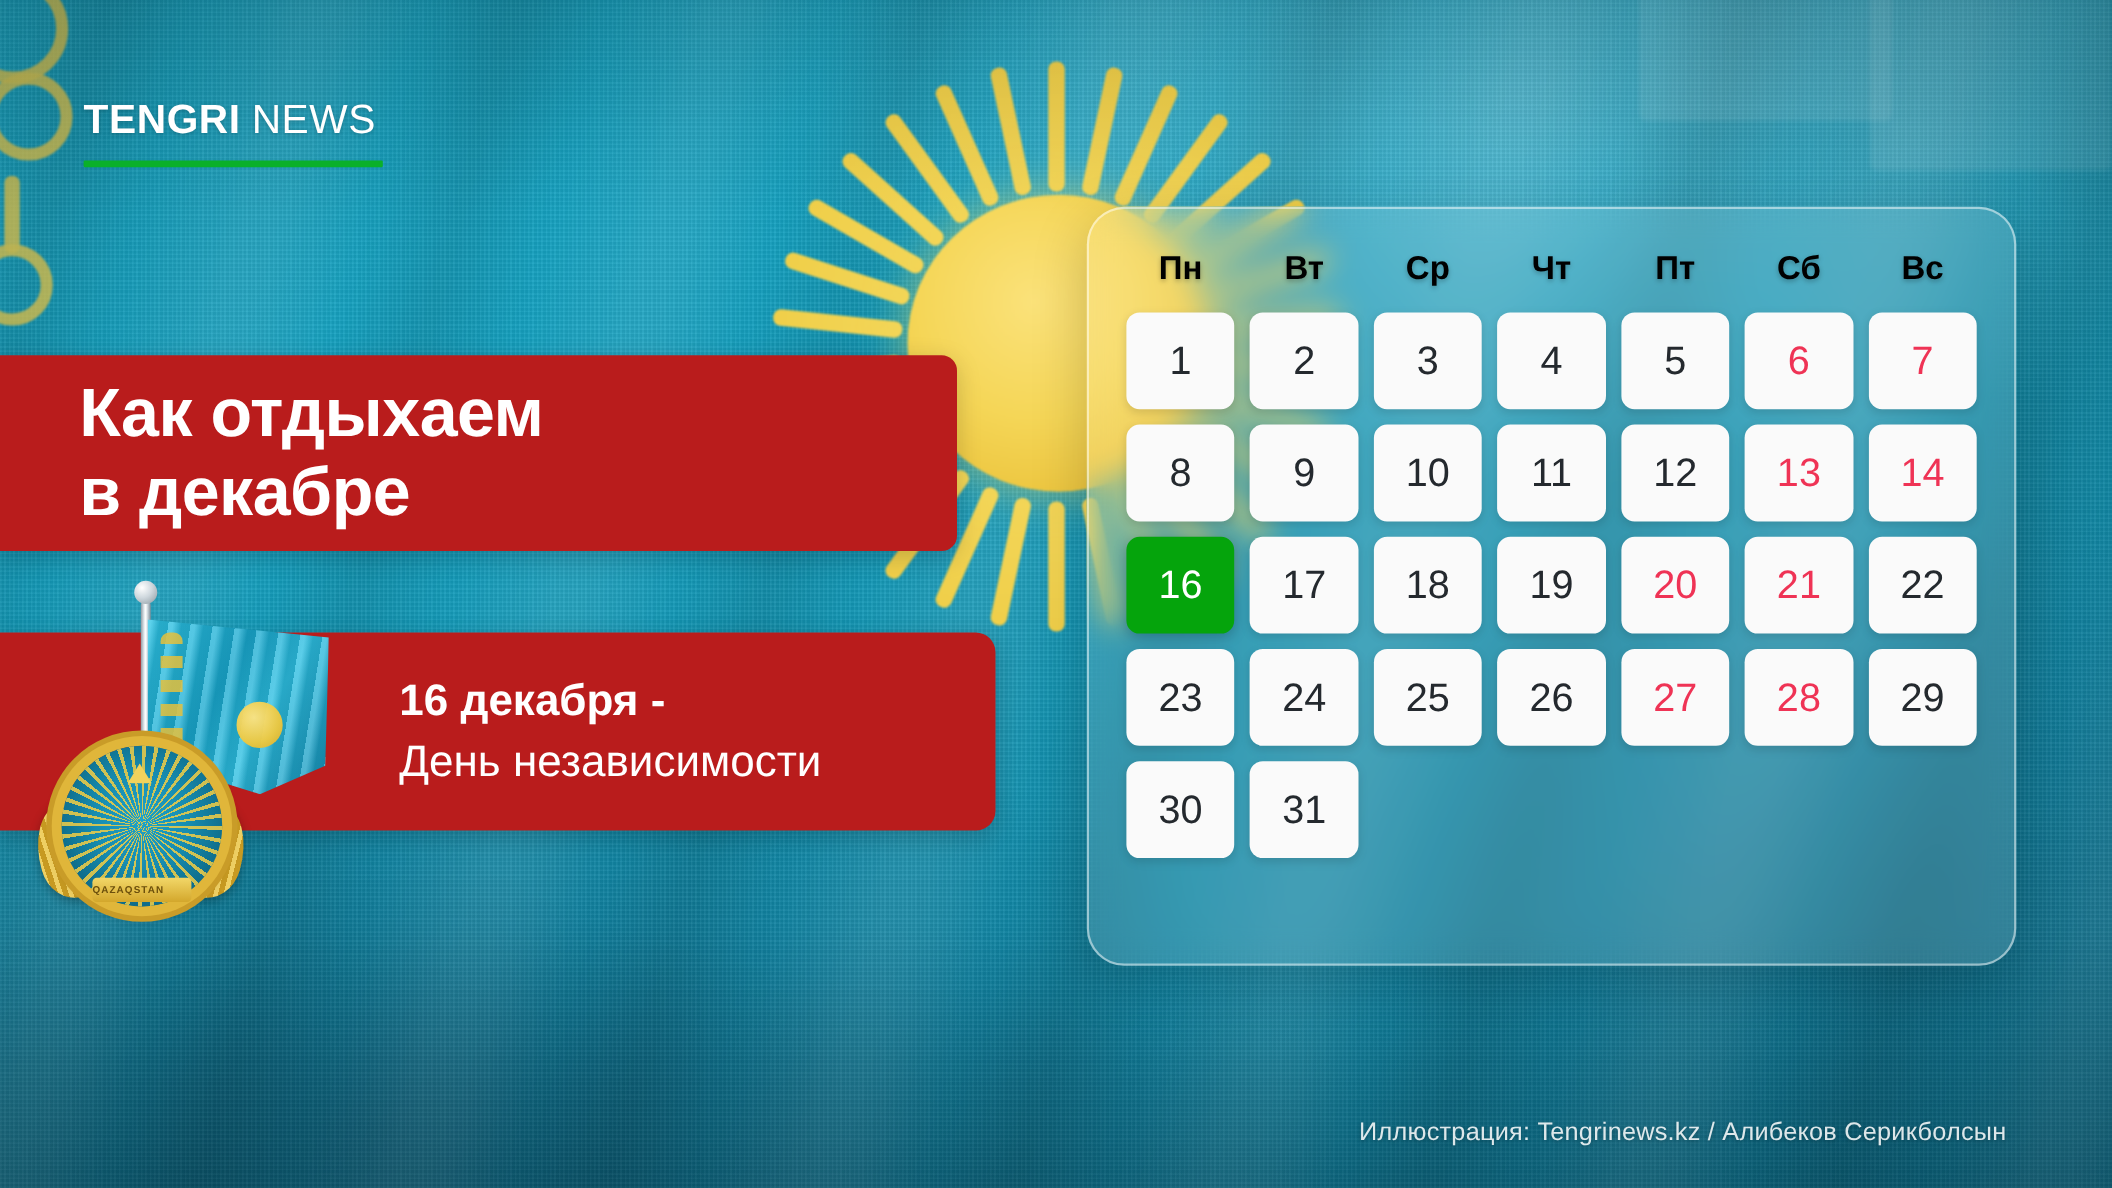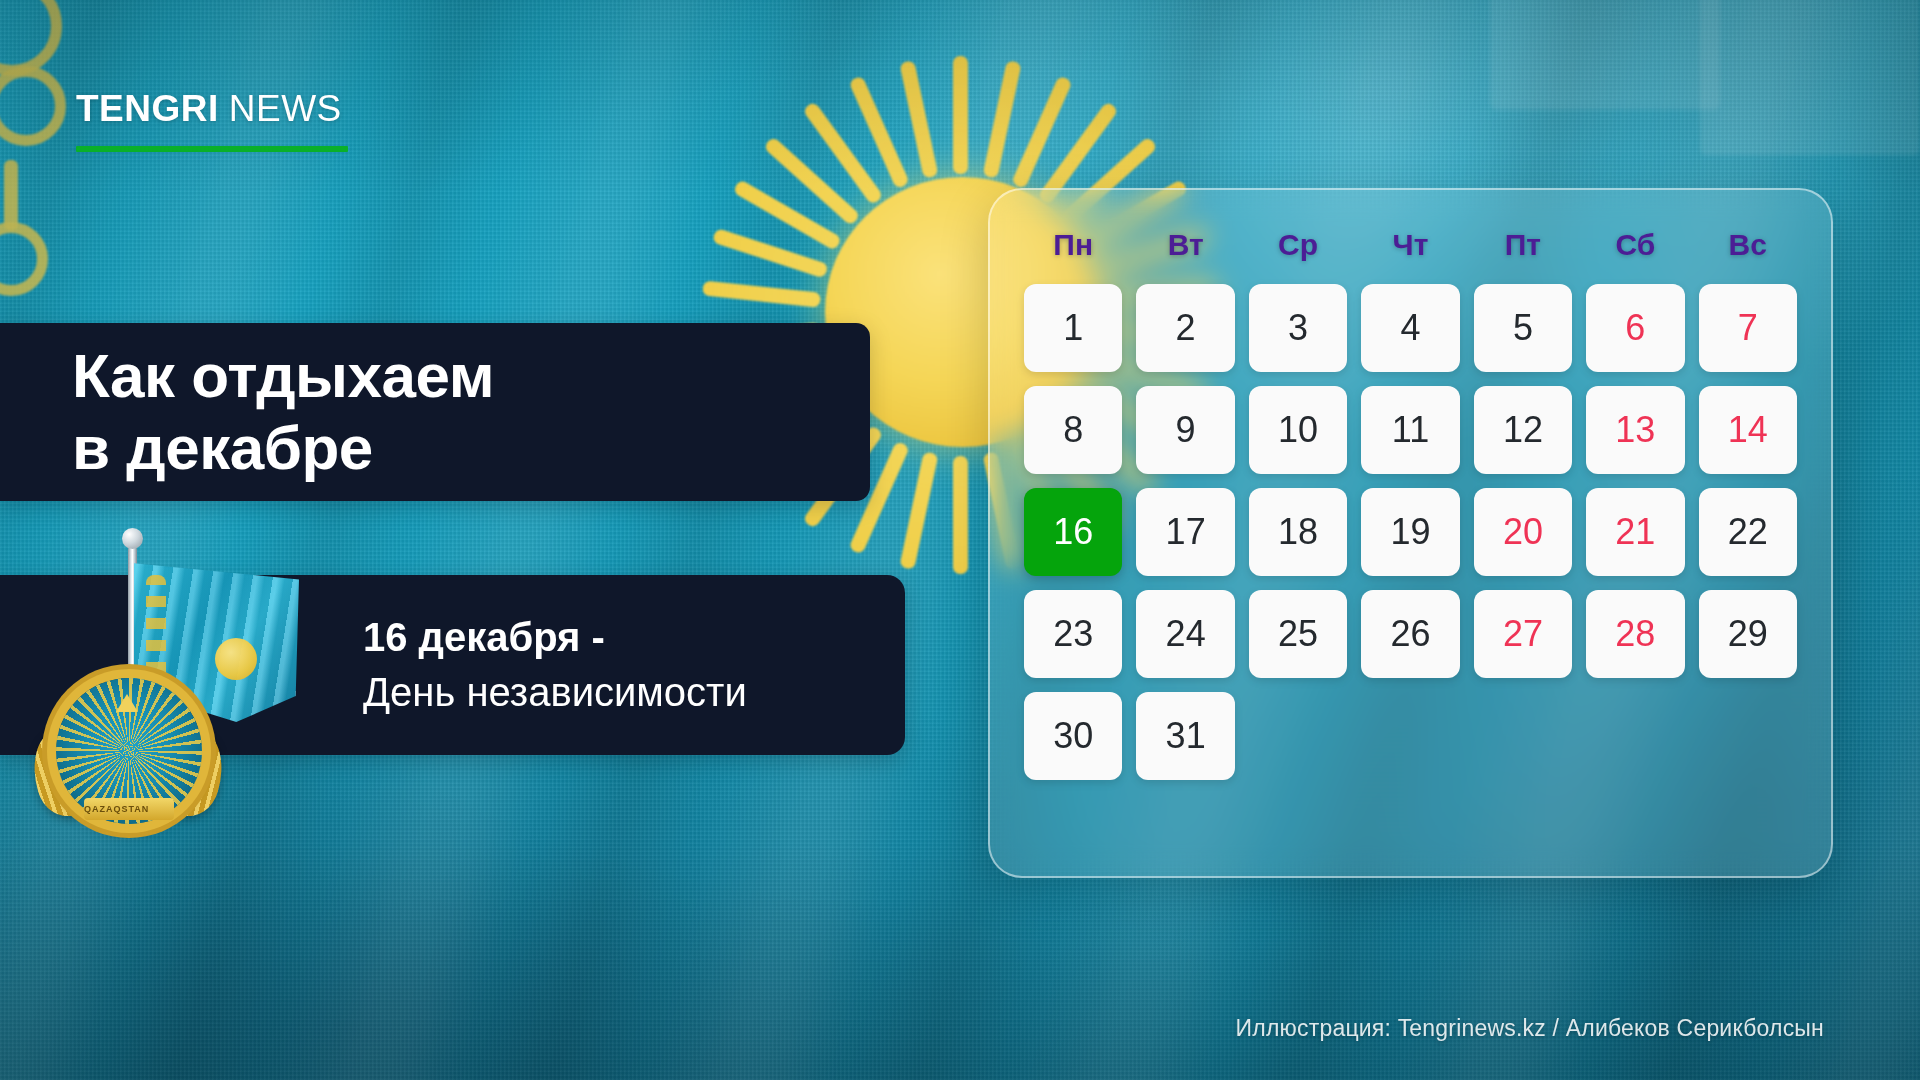--- a/index.html
+++ b/index.html
@@ -142,21 +142,21 @@
     margin-top: 16px;
     width: 272px;
     height: 6px;
     background: #0ab02a;
     border-radius: 1px;
   }
 
   
   .banner {
     position: absolute;
-    background: #0f172a;
+    background: #b91c1c;
     box-shadow: 0 6px 22px rgba(0,0,0,0.18);
   }
   .banner-title {
     left: 0;
     top: 323px;
     width: 870px;
     height: 178px;
     border-top-right-radius: 14px;
     border-bottom-right-radius: 14px;
     display: flex;
@@ -335,21 +335,21 @@
     box-sizing: border-box;
   }
   .cal-head {
     display: grid;
     grid-template-columns: repeat(7, 1fr);
     gap: 14px;
     margin-bottom: 22px;
   }
   .cal-head div {
     text-align: center;
-    color: #4c1d95;
+    color: #000000;
     font-size: 30px;
     font-weight: 700;
     text-shadow: 0 1px 5px rgba(0,0,0,0.28);
   }
   .cal-grid {
     display: grid;
     grid-template-columns: repeat(7, 1fr);
     gap: 14px;
   }
   .cell {

